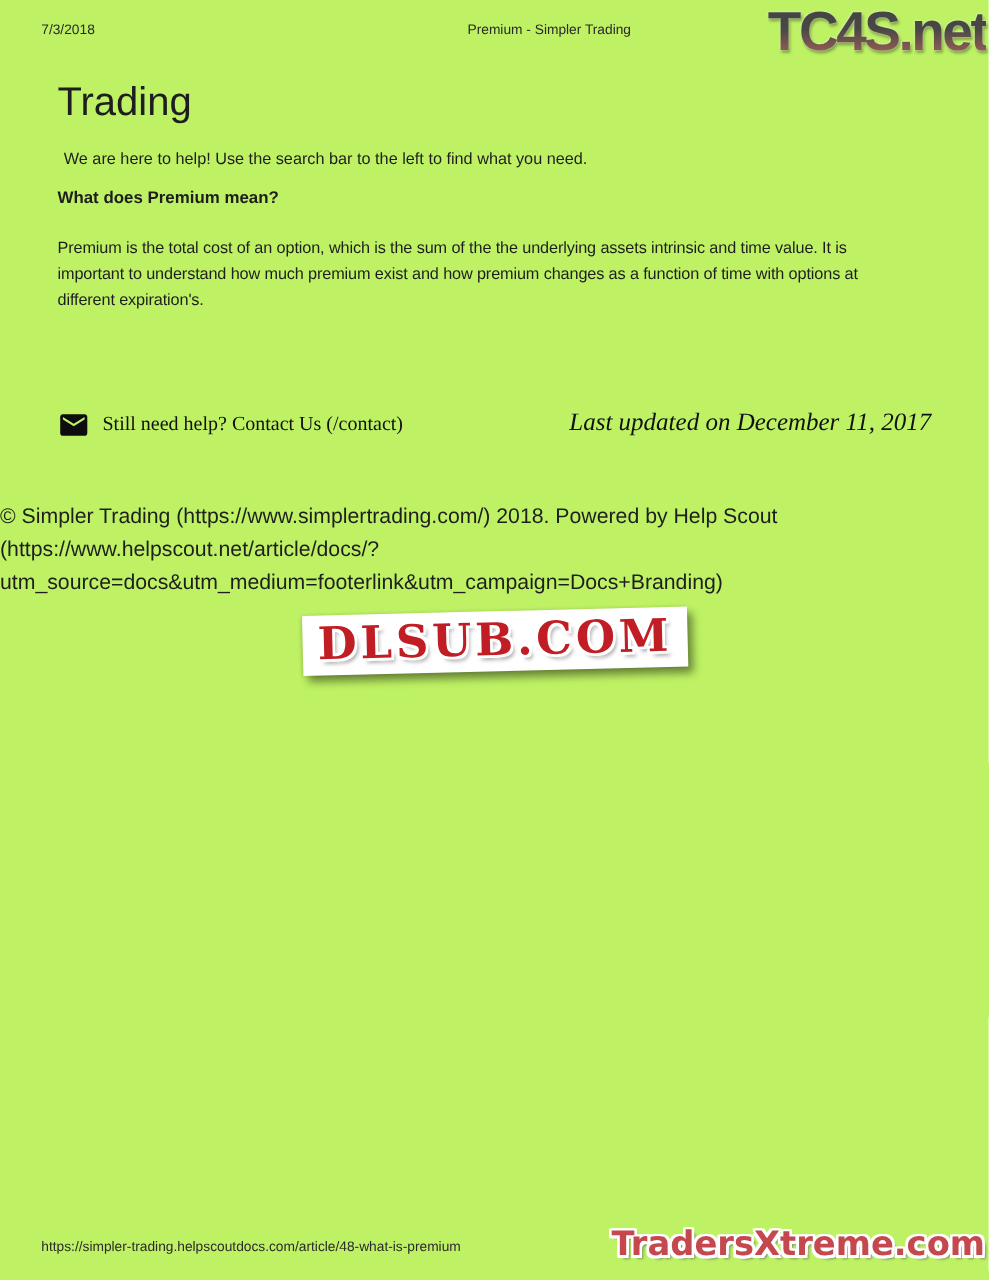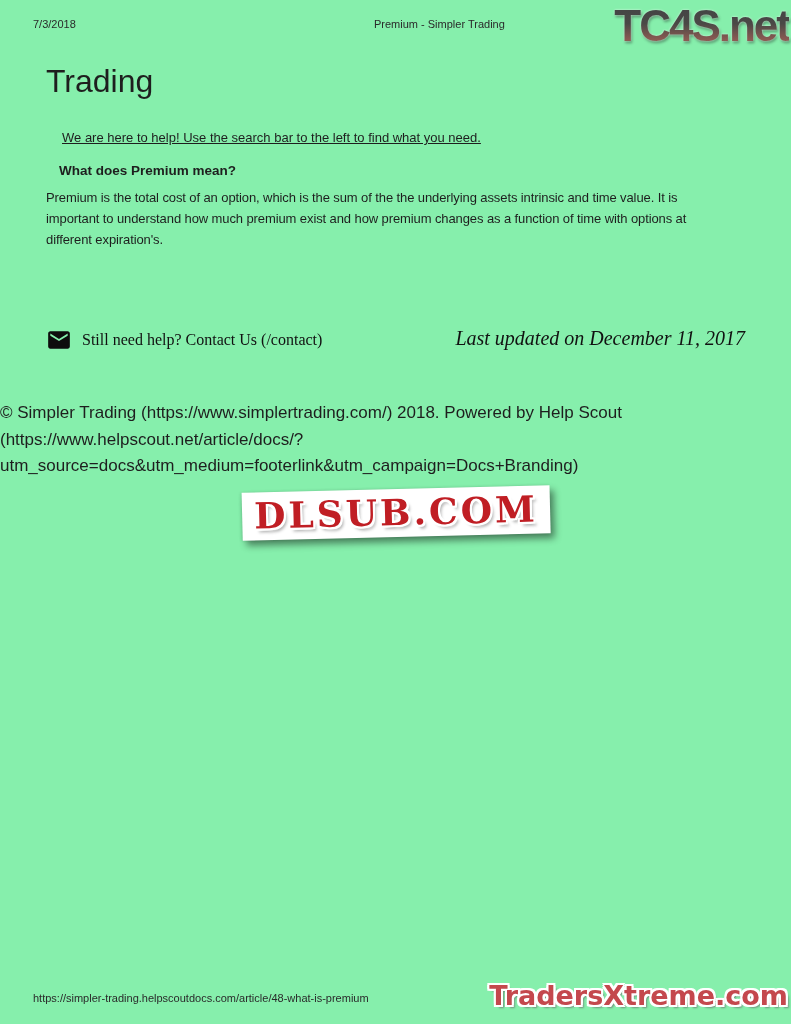--- a/index.html
+++ b/index.html
@@ -11,21 +11,21 @@
     width: 791px;
     height: 1024px;
     position: relative;
     overflow: hidden;
     font-family: "Liberation Sans", sans-serif;
     color: #1e1e1e;
   }
   .page {
     position: absolute;
     inset: 0;
-    background: #86efac;
+    background: #bef264;
   }
 
   
   .ph-date {
     position: absolute;
     left: 33px; top: 18px;
     font-size: 11px;
     color: #2a2a2a;
   }
   .ph-title {
@@ -67,30 +67,29 @@
     left: 46px; top: 62px;
     margin: 0;
     font-size: 32px;
     font-weight: 400;
     line-height: 38px;
     color: #1e1e1e;
   }
   .intro {
     position: absolute;
     left: 46px; top: 113px;
-    margin: 16px;
+    margin: 5px;
     font-size: 13px;
     line-height: 18px;
     color: #1e1e1e;
-    text-decoration: underline;
   }
   .question {
     position: absolute;
     left: 46px; top: 150px;
-    margin: 13px;
+    margin: 0;
     font-size: 13.5px;
     font-weight: 700;
     color: #1e1e1e;
   }
   .body-text {
     position: absolute;
     left: 46px; top: 187px;
     font-size: 13px;
     line-height: 21px;
     letter-spacing: -0.1px;

